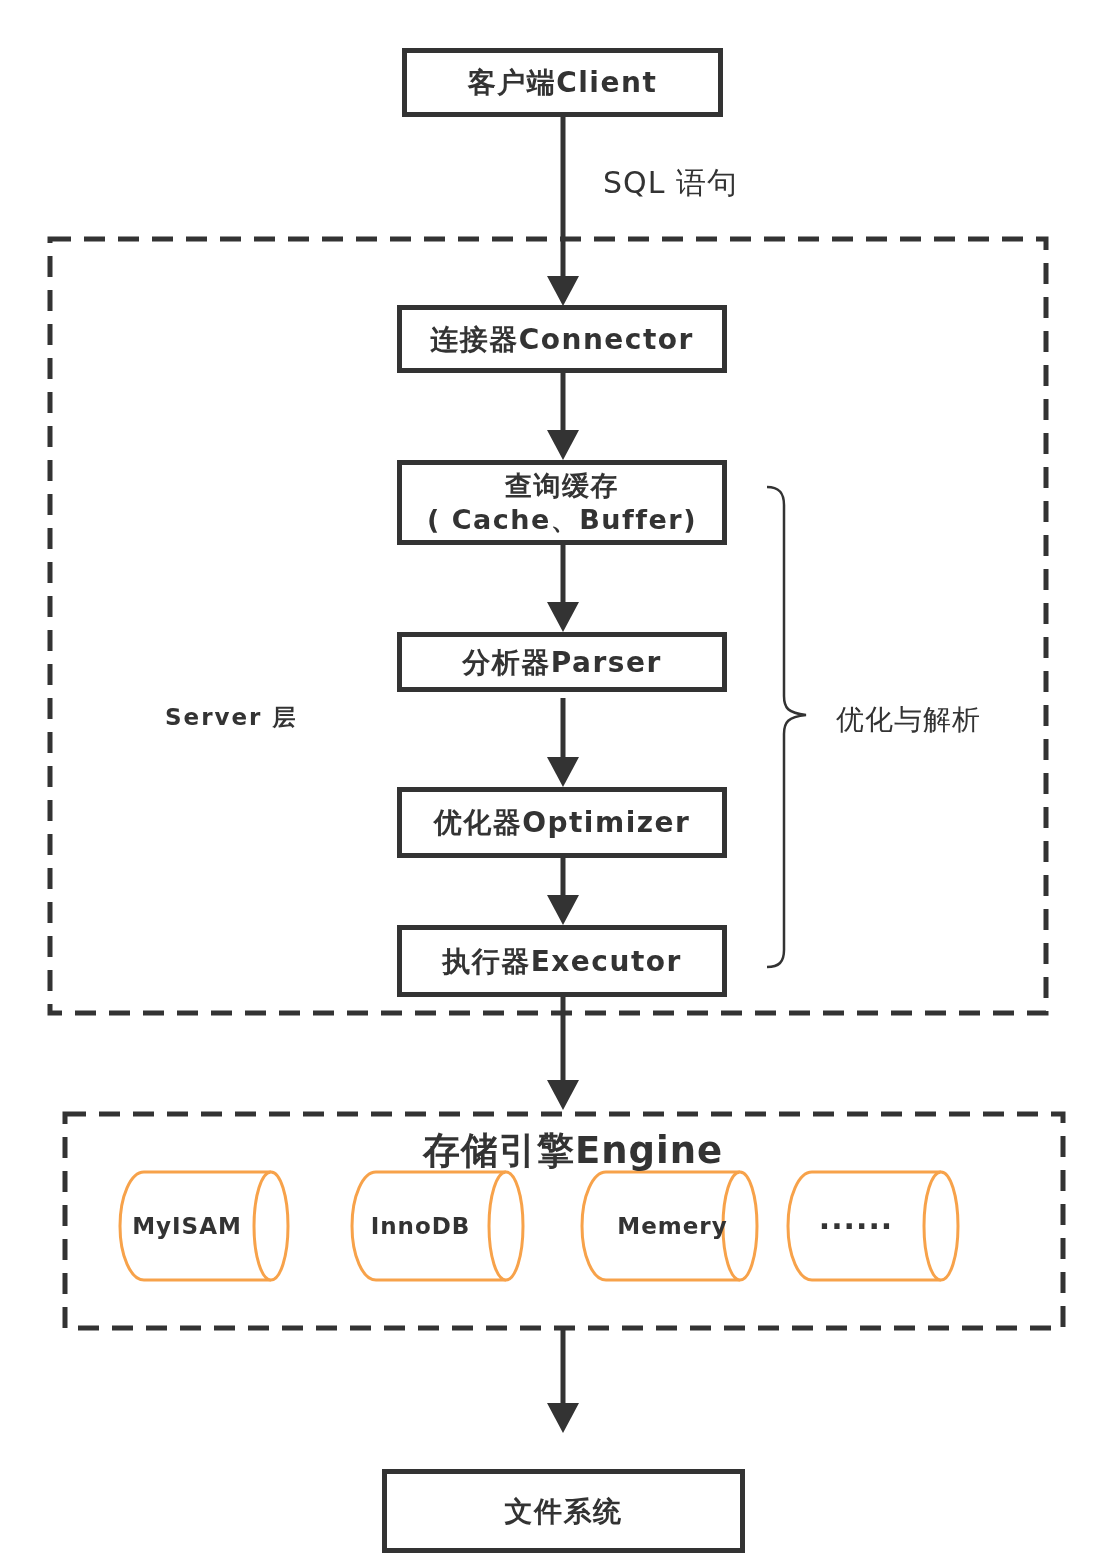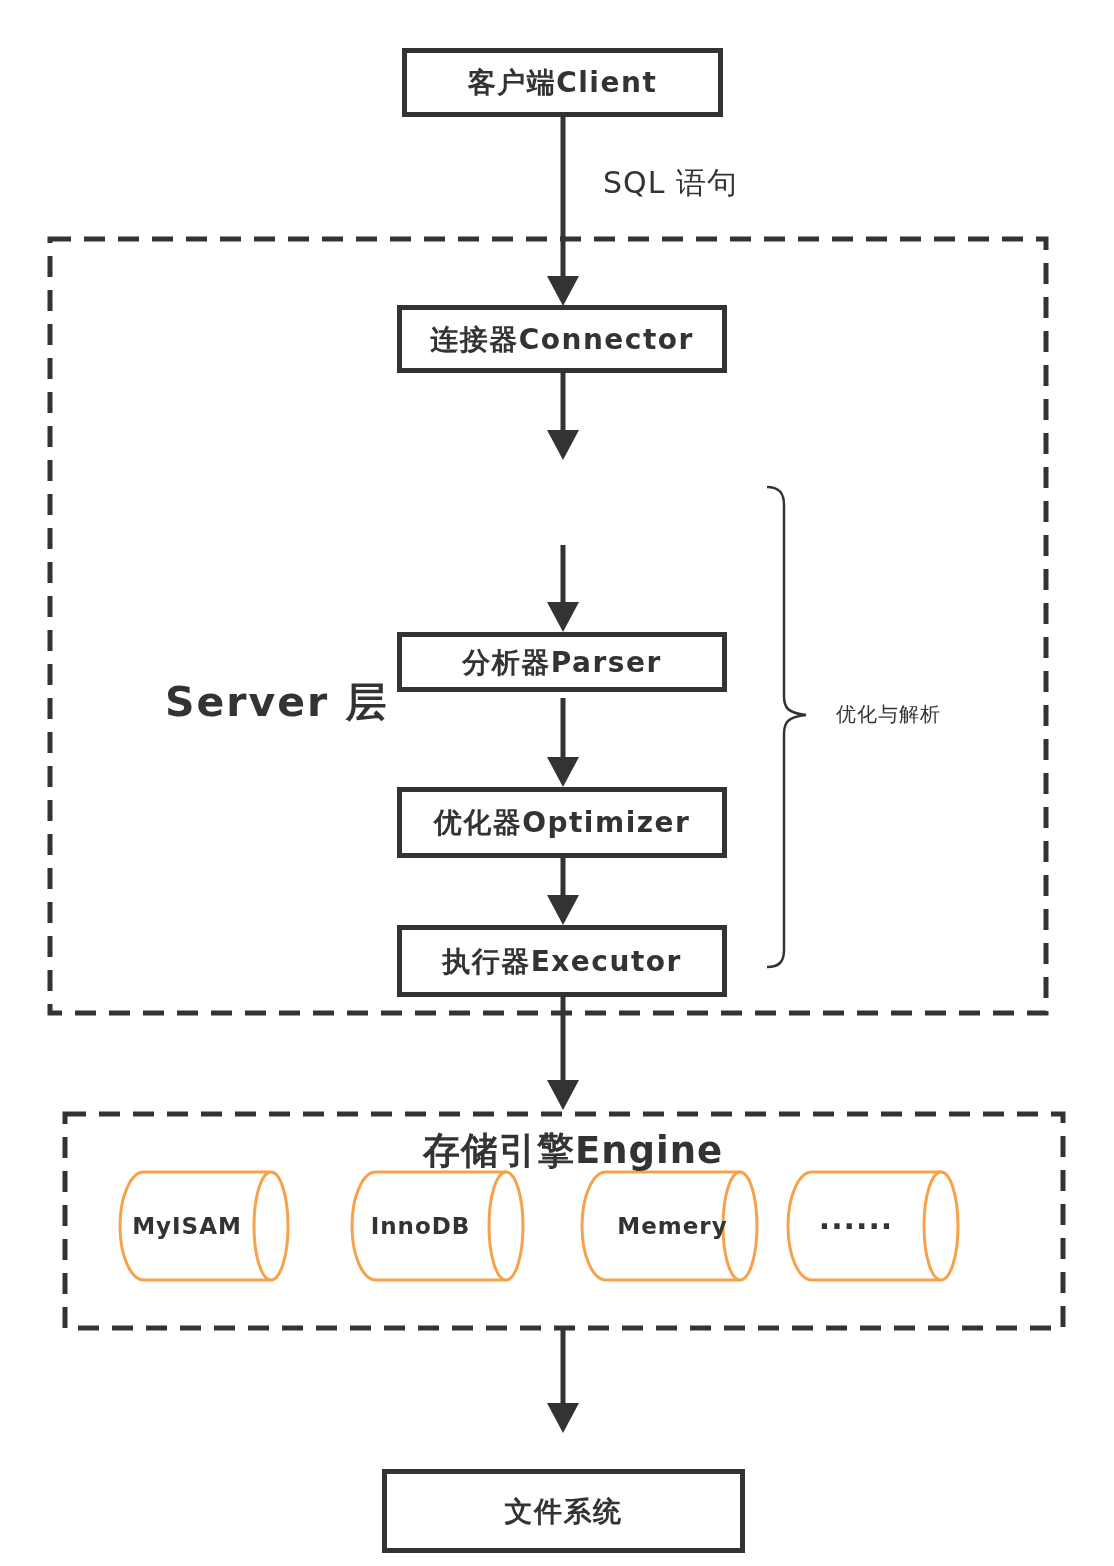--- a/index.html
+++ b/index.html
@@ -109,42 +109,46 @@
   </svg>
 
   <div class="box" style="left:402px;top:48px;width:321px;height:69px">
     <span>客户端Client</span>
   </div>
 
   <div class="box" style="left:397px;top:305px;width:330px;height:68px">
     <span>连接器Connector</span>
   </div>
 
+  <div class="box" style="left:397px;top:460px;width:330px;height:85px;font-size:27px">
+    <span>查询缓存</span>
+    <span>( Cache、Buffer)</span>
+  </div>
 
   <div class="box" style="left:397px;top:632px;width:330px;height:60px">
     <span>分析器Parser</span>
   </div>
 
   <div class="box" style="left:397px;top:787px;width:330px;height:71px">
     <span>优化器Optimizer</span>
   </div>
 
   <div class="box" style="left:397px;top:925px;width:330px;height:72px">
     <span>执行器Executor</span>
   </div>
 
   <div class="box" style="left:382px;top:1469px;width:363px;height:84px">
     <span>文件系统</span>
   </div>
 
   <div class="lbl" style="left:603px;top:163px;font-size:30px;letter-spacing:1px">SQL 语句</div>
 
-  <div class="lbl bold" style="left:165px;top:675px;font-size:41px;letter-spacing:2px">Server 层</div>
+  <div class="lbl bold" style="left:165px;top:702px;font-size:23px;letter-spacing:2px">Server 层</div>
 
-  <div class="lbl" style="left:836px;top:701px;font-size:20px;letter-spacing:1px">优化与解析</div>
+  <div class="lbl" style="left:836px;top:701px;font-size:28px;letter-spacing:1px">优化与解析</div>
 
   <div class="engine-title">存储引擎Engine</div>
 
   <div class="cyl-label" style="left:120px;top:1204px;width:134px">MyISAM</div>
   <div class="cyl-label" style="left:352px;top:1204px;width:137px">InnoDB</div>
   <div class="cyl-label" style="left:602px;top:1204px;width:141px">Memery</div>
   <div class="cyl-label" style="left:788px;top:1196px;width:136px;font-size:30px">......</div>
 
 </div>
 

